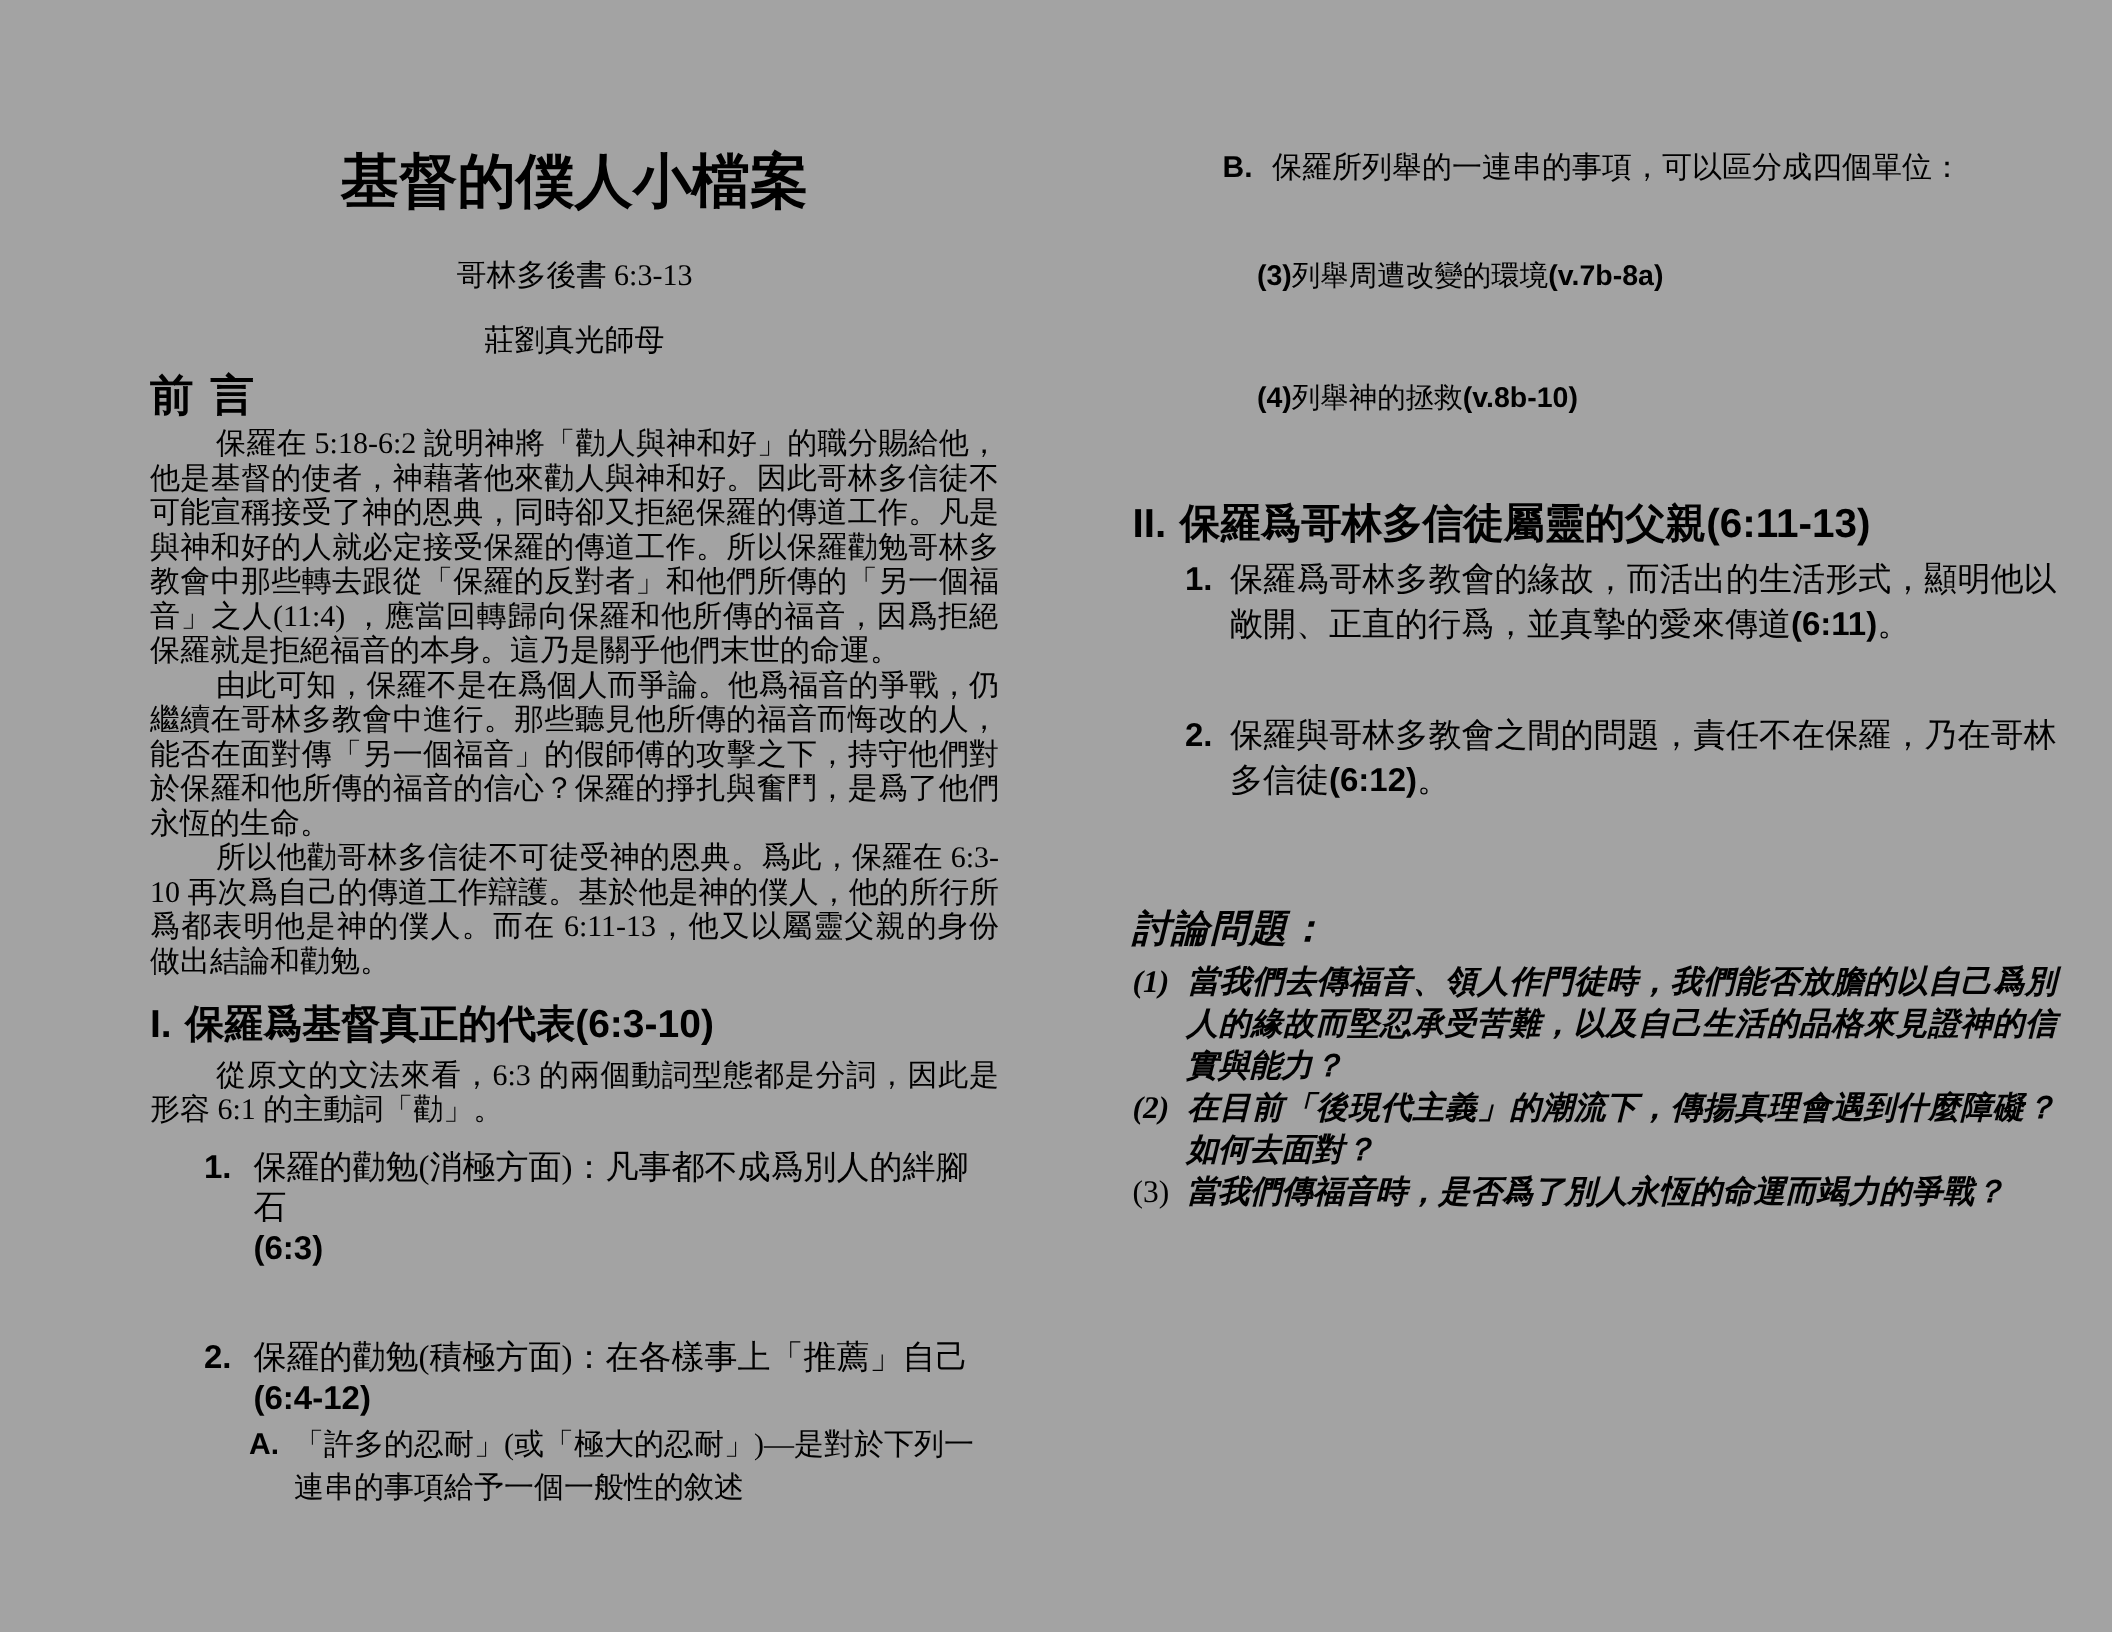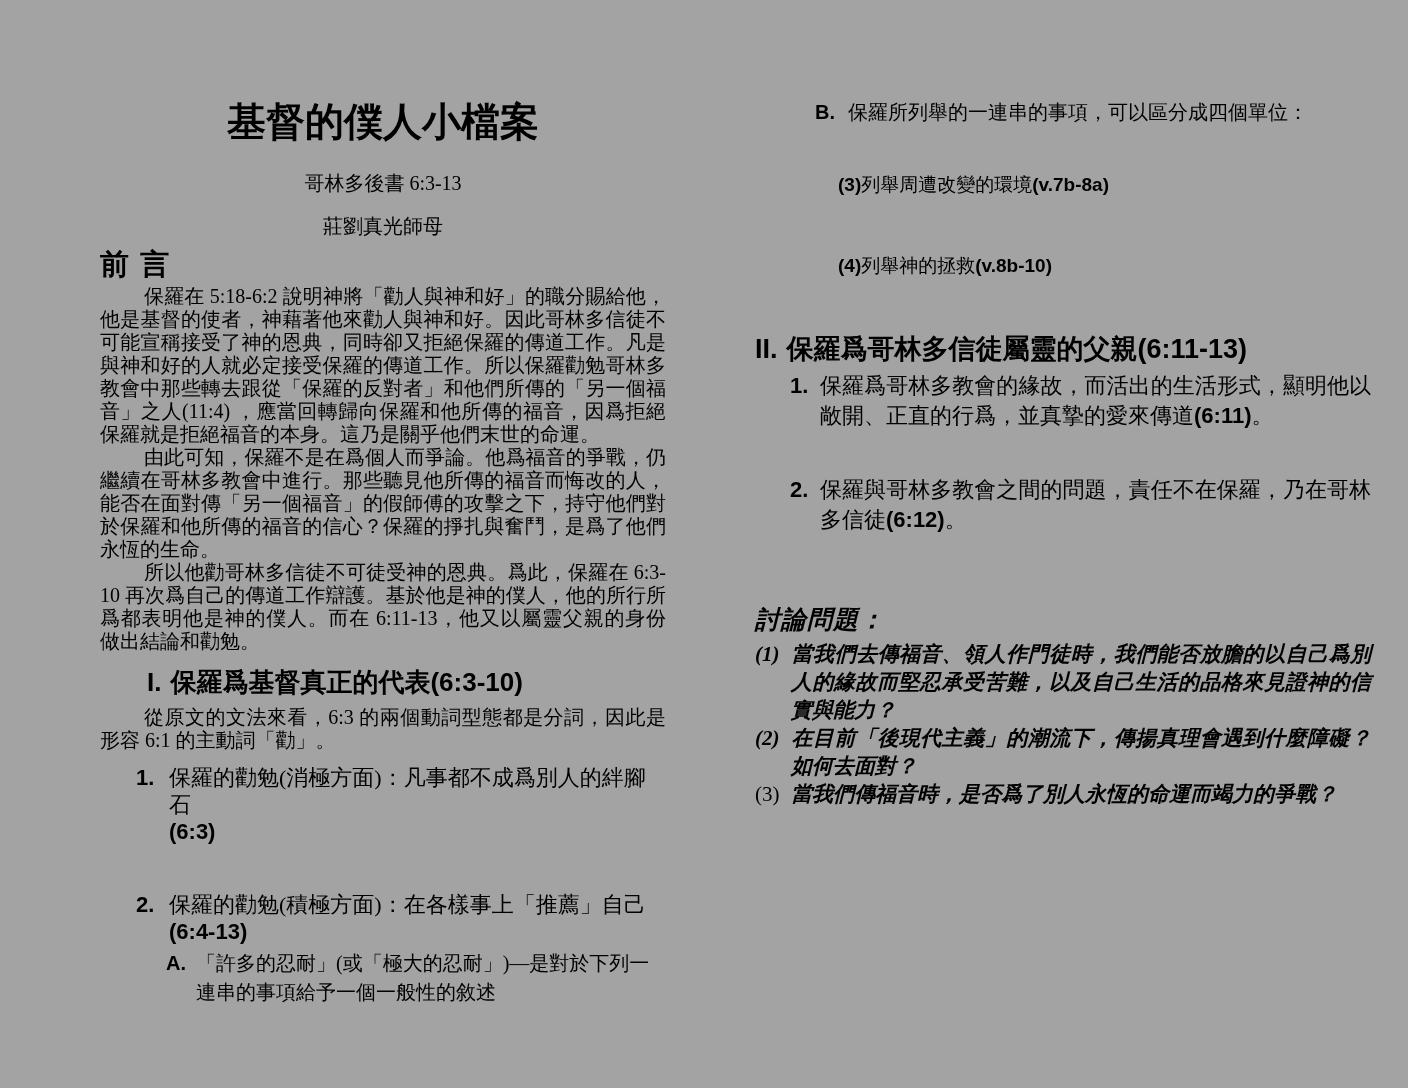--- a/index.html
+++ b/index.html
@@ -23,21 +23,21 @@
   .doc-title   { margin-top: 100px; font-size: 39px; line-height: 1.15; text-align: center; }
   .doc-subtitle{ margin-top: 25px;  font-size: 20px; text-align: center; }
   .doc-author  { margin-top: 16px;  font-size: 20px; text-align: center; }
   .preface-heading { margin-top: 8px; font-size: 29px; line-height: 1.15; letter-spacing: 2px; }
 
   .body-par { font-size: 20px; line-height: 23px; text-align: justify; text-indent: 2.2em; }
   .body-par.first { margin-top: 4px; }
 
   .sec-heading { font-size: 26px; line-height: 1.2; }
   .sec-heading .numeral { margin-right: 9px; }
-  .sec1-heading { margin-top: 14px; margin-left: 47px; }
+  .sec1-heading { margin-top: 14px; }
   .sec1-intro { margin-top: 8px; font-size: 20px; line-height: 23px; text-align: justify; text-indent: 2.2em; }
 
   .outline-item { font-size: 22px; line-height: 27px; }
   .hang { padding-left: 33px; }
   .hang > .num { display: inline-block; width: 33px; margin-left: -33px; }
   .item-1 { margin-top: 12px; margin-left: 36px; }
   .item-2 { margin-top: 46px; margin-left: 36px; }
   .ref-line { font-size: 22px; }
   .sub-a { margin-top: 4px; margin-left: 66px; font-size: 20px; line-height: 29px; padding-left: 30px; }
   .sub-a > .num { display: inline-block; width: 30px; margin-left: -30px; }
@@ -79,21 +79,21 @@
     <h2 class="sec-heading sec1-heading"><span class="latin-b numeral">I.</span><span>保羅爲基督真正的代表</span><span class="latin-b">(6:3-10)</span></h2>
     <p class="sec1-intro">從原文的文法來看，6:3 的兩個動詞型態都是分詞，因此是形容 6:1 的主動詞「勸」。</p>
 
     <div class="outline-item item-1 hang">
       <span class="num latin-b">1.</span><span>保羅的勸勉(消極方面)：凡事都不成爲別人的絆腳石</span>
       <div class="ref-line"><span class="latin-b">(6:3)</span></div>
     </div>
 
     <div class="outline-item item-2 hang">
       <span class="num latin-b">2.</span><span>保羅的勸勉(積極方面)：在各樣事上「推薦」自己</span>
-      <div class="ref-line"><span class="latin-b">(6:4-13)</span></div>
+      <div class="ref-line"><span class="latin-b">(6:4-12)</span></div>
     </div>
 
     <div class="sub-a">
       <span class="num latin-b">A.</span><span>「許多的忍耐」(或「極大的忍耐」)—是對於下列一連串的事項給予一個一般性的敘述</span>
     </div>
   </div>
 
   <div class="col col-right">
     <div class="item-b hang">
       <span class="num latin-b">B.</span><span>保羅所列舉的一連串的事項，可以區分成四個單位：</span>

